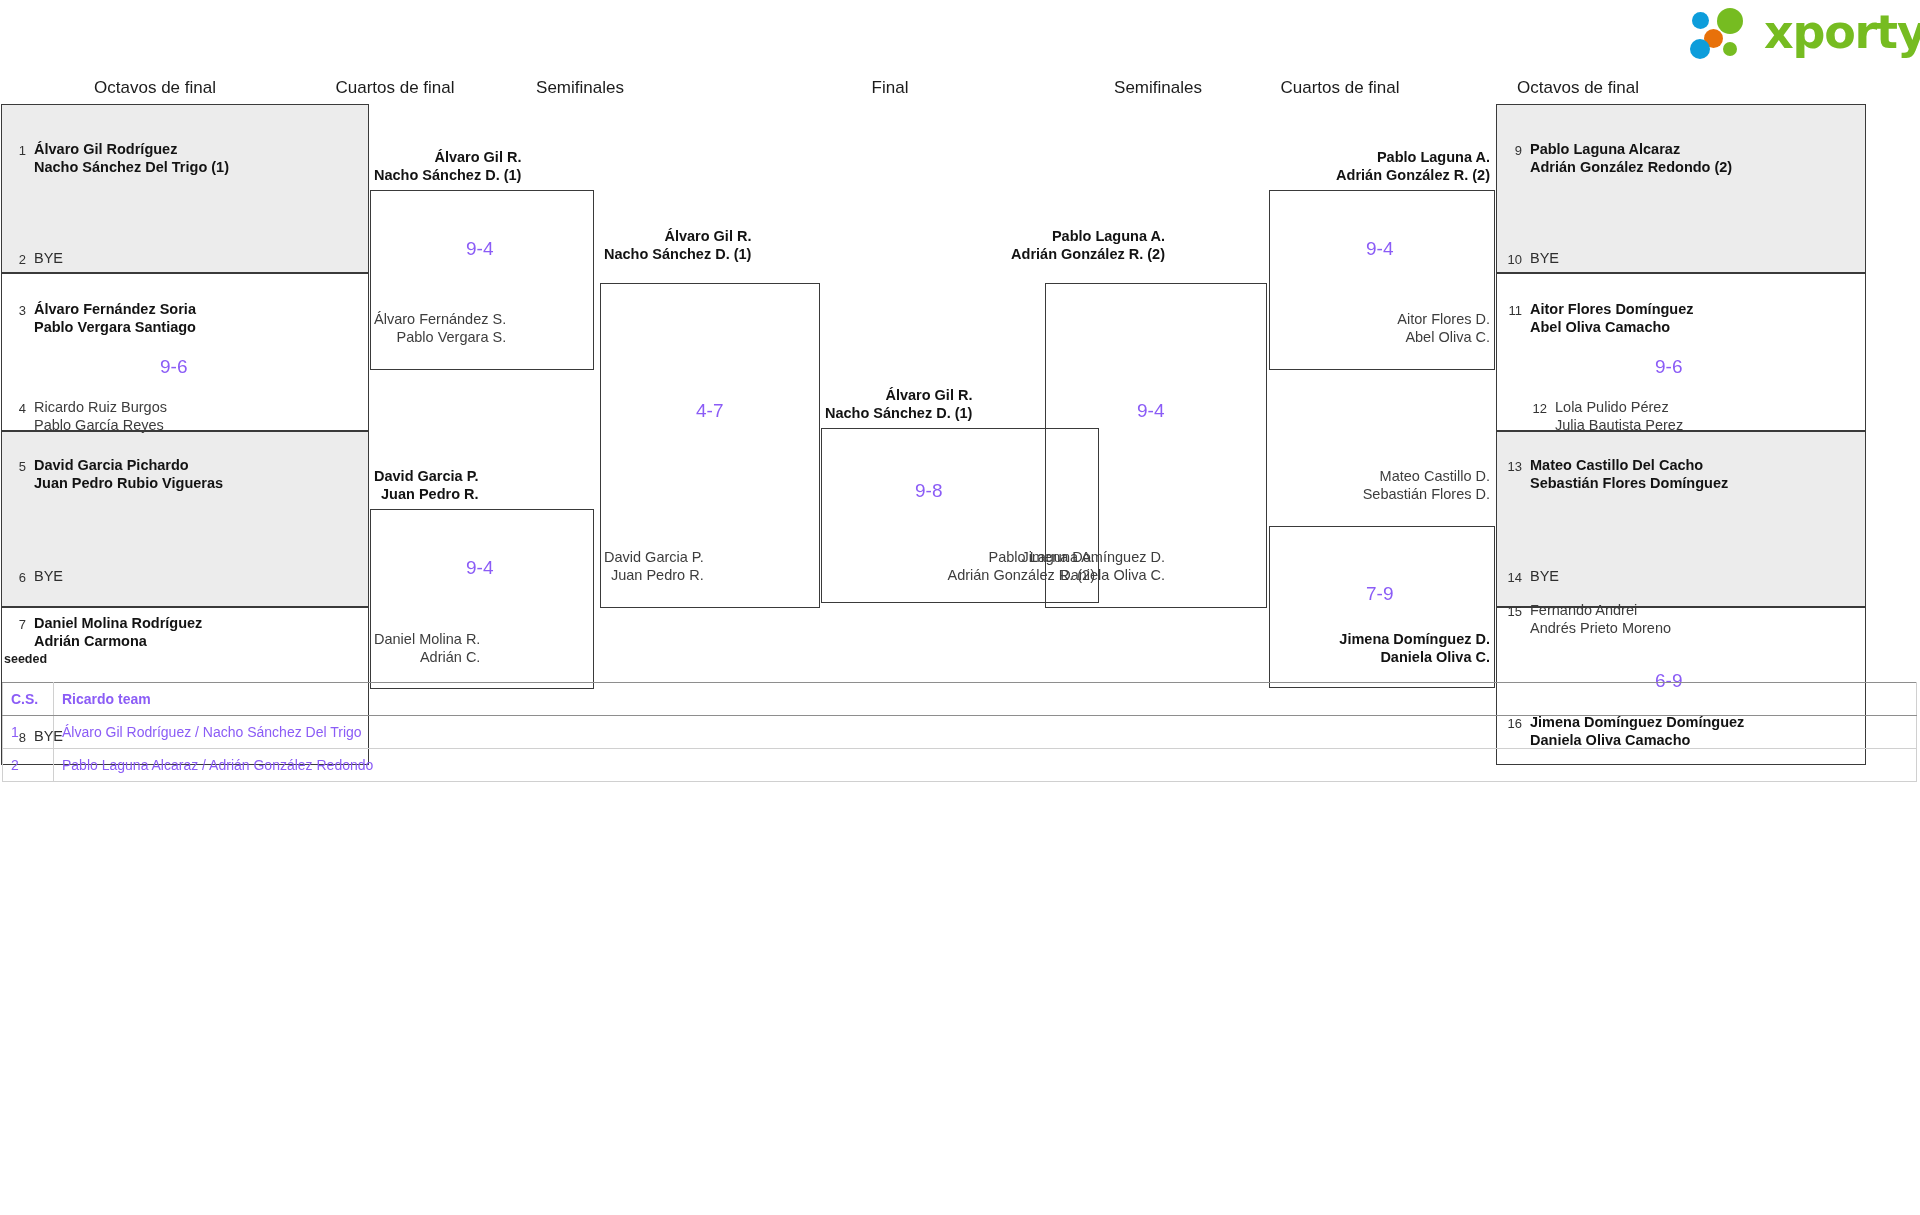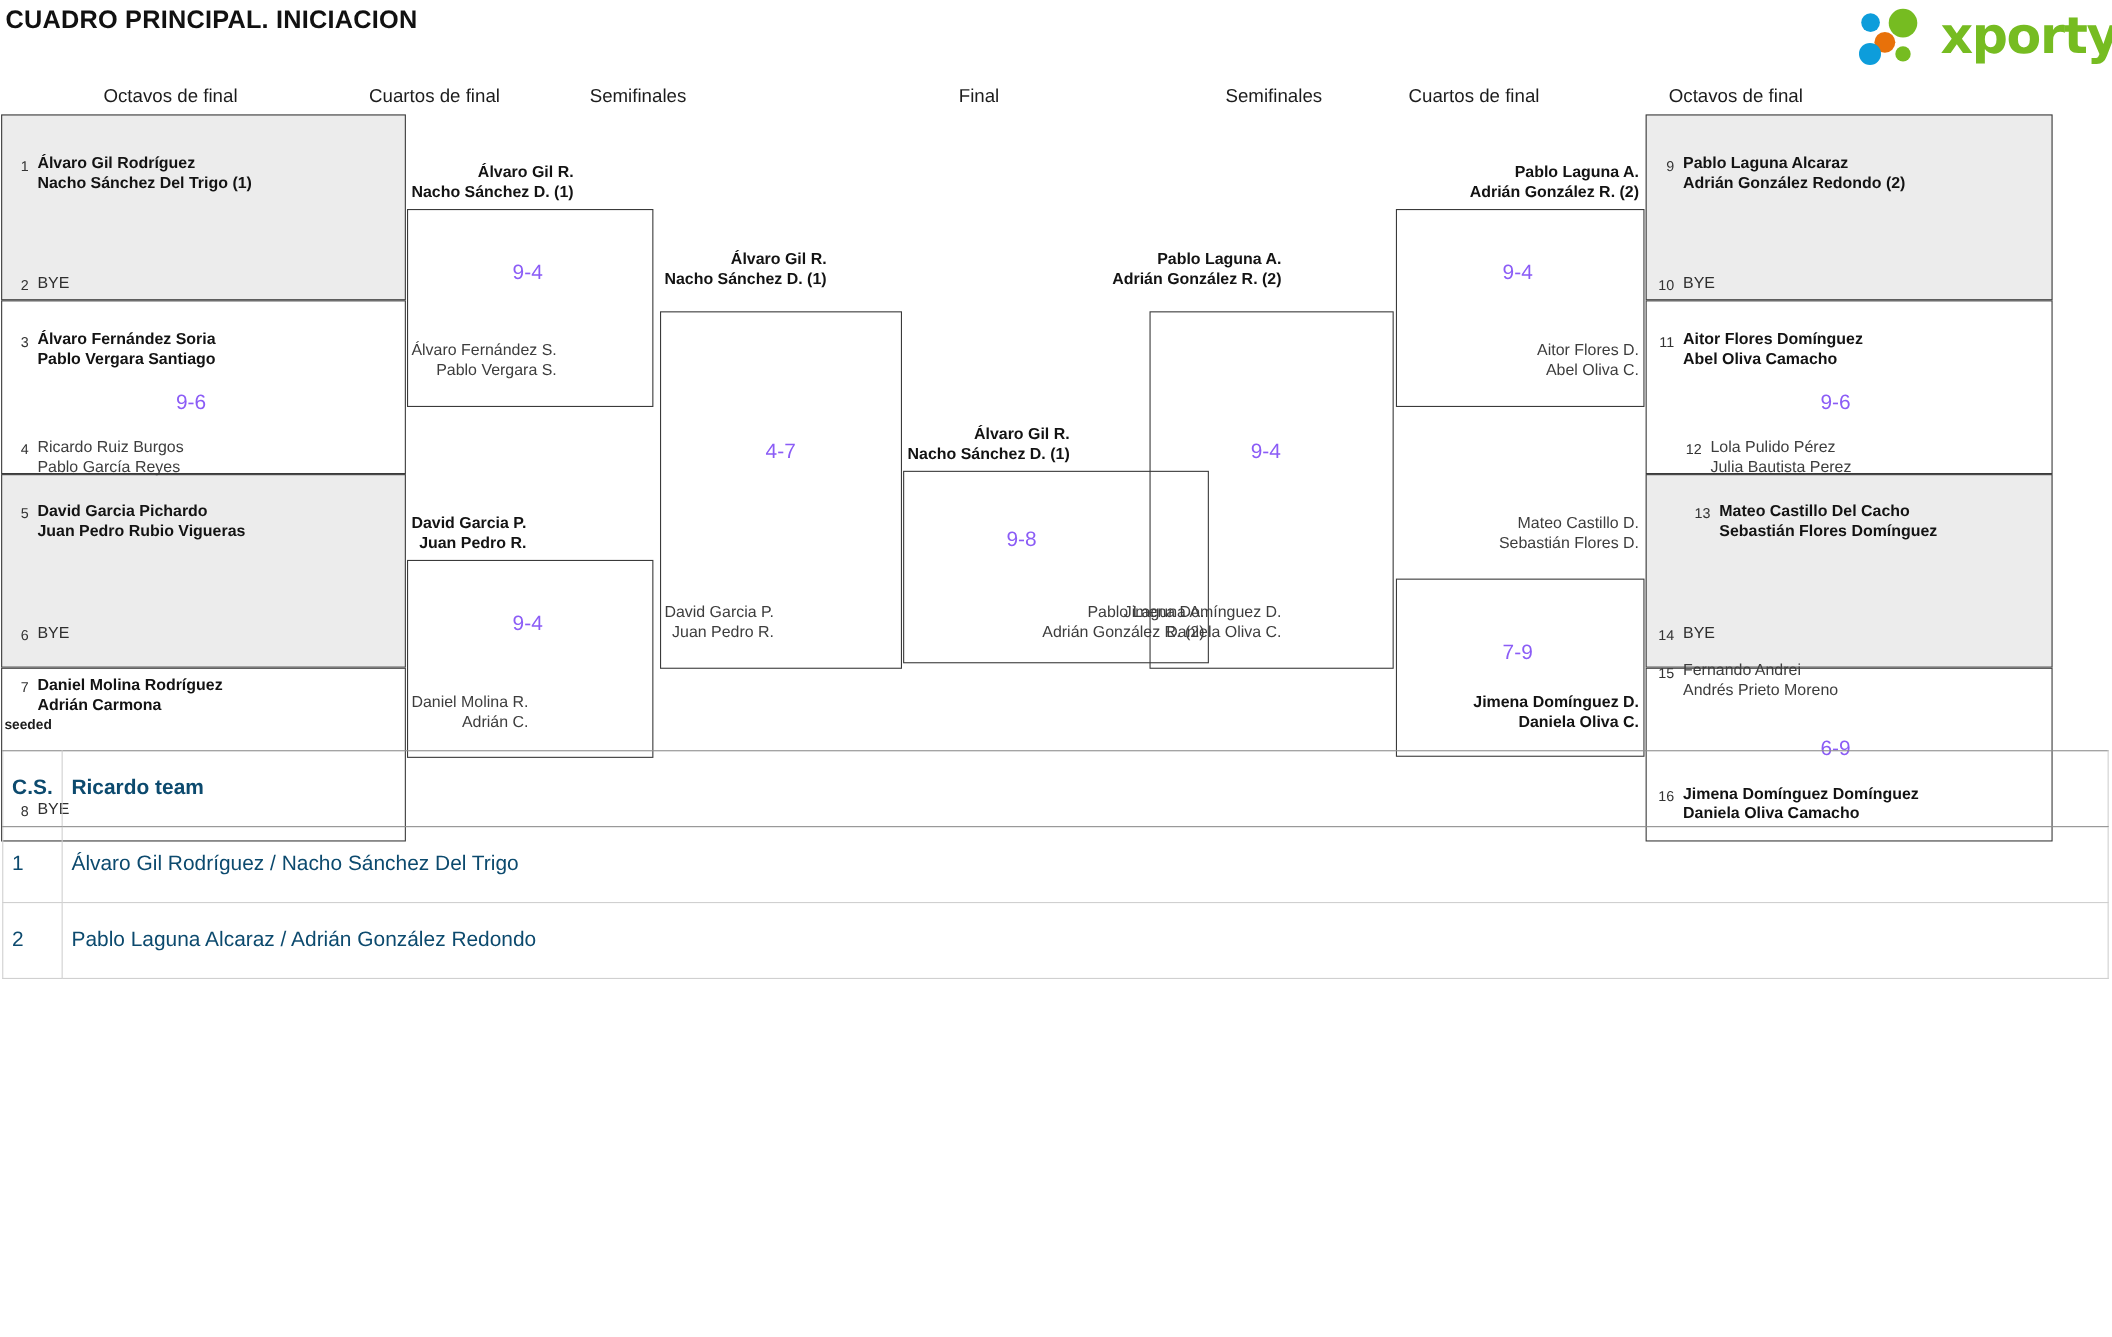--- a/index.html
+++ b/index.html
@@ -39,31 +39,30 @@
   .score{position:absolute;font-size:19px;color:#8b5cf6;text-align:center;}
 
   .name2{position:absolute;font-size:14.5px;line-height:18px;white-space:nowrap;text-align:right;}
   .name2.w{font-weight:700;color:#131313;}
   .name2.l{font-weight:400;color:#3d3d3d;}
   .name2.ra{text-align:right;}
 
   
   #seeded-label{left:4px;top:652px;font-size:12.5px;font-weight:700;color:#1c1c1c;}
   #seed-table{left:2px;top:682px;width:1915px;border-collapse:collapse;position:absolute;}
-  #seed-table td,#seed-table th{border:1px solid #d0d0d0;font-size:19px;font-weight:400;
-      color:#0c4a6e;text-align:left;padding:23px 8px;height:14px;}
+  #seed-table td,#seed-table th{border:1px solid #d0d0d0;font-size:14px;font-weight:400;
+      color:#8b5cf6;text-align:left;padding:8px 8px;height:14px;}
   #seed-table th{font-weight:700;}
   #seed-table .c1{width:34px;text-align:left;}
   #seed-table tr.hdr th{border-top:1px solid #8e8e8e;border-bottom:1px solid #8e8e8e;}
 </style>
 </head>
 <body>
 
 <div class="abs" id="title">
-  <div>CUADRO PRINCIPAL. INICIACION</div>
 </div>
 
 <div class="abs" id="logo">
   <div class="dots">
     <span class="d" style="left:2px;top:4px;width:17px;height:17px;background:#0d9ddb;"></span>
     <span class="d" style="left:27px;top:0px;width:26px;height:26px;background:#76bc21;"></span>
     <span class="d" style="left:14px;top:21px;width:19px;height:19px;background:#e8710a;"></span>
     <span class="d" style="left:0px;top:31px;width:20px;height:20px;background:#0d9ddb;"></span>
     <span class="d" style="left:33px;top:34px;width:14px;height:14px;background:#76bc21;"></span>
   </div>
@@ -211,21 +210,21 @@
     <span>Aitor Flores Domínguez</span><br><span>Abel Oliva Camacho</span>
   </span>
 </div>
 <div class="abs score" style="left:1655px;top:356px;">9-6</div>
 <div class="entry" style="left:1525px;top:398px;width:360px;">
   <span class="num">12</span>
   <span class="nm l">
     <span>Lola Pulido Pérez</span><br><span>Julia Bautista Perez</span>
   </span>
 </div>
-<div class="entry" style="left:1533px;top:456px;width:360px;">
+<div class="entry" style="left:1500px;top:456px;width:360px;">
   <span class="num">13</span>
   <span class="nm w">
     <span>Mateo Castillo Del Cacho</span><br><span>Sebastián Flores Domínguez</span>
   </span>
 </div>
 <div class="entry" style="left:1500px;top:567px;width:360px;">
   <span class="num">14</span>
   <span class="nm bye">BYE</span>
 </div>
 <div class="entry" style="left:1500px;top:601px;width:360px;">

